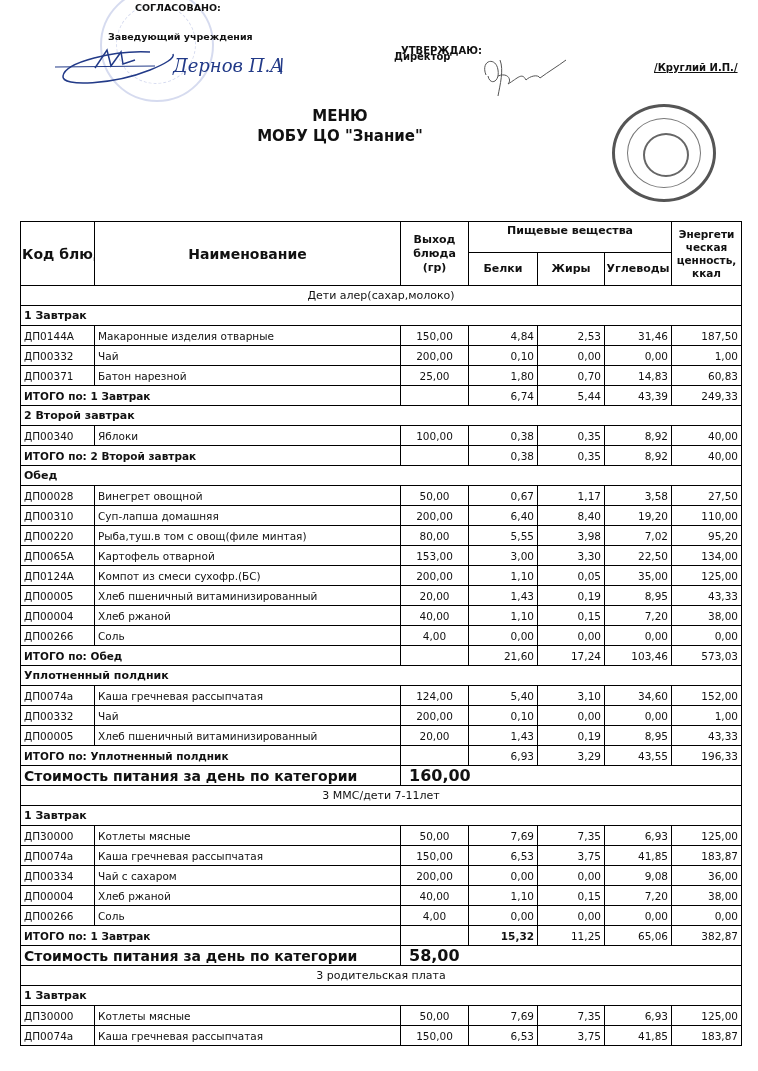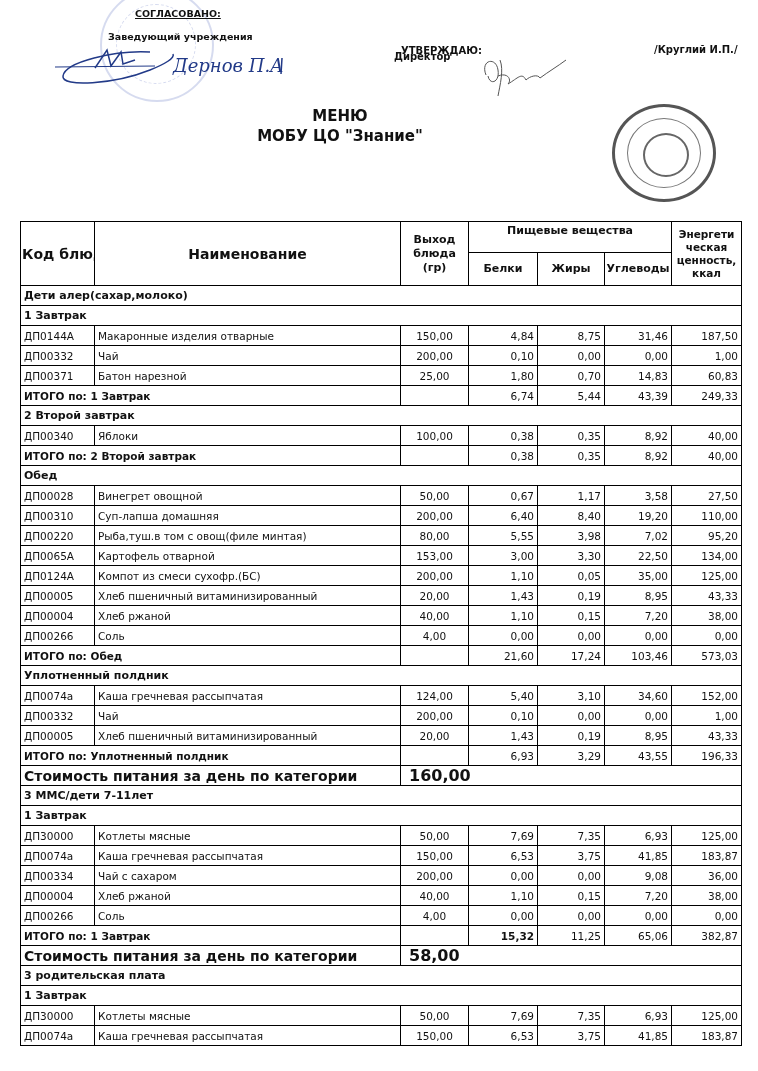--- a/index.html
+++ b/index.html
@@ -22,46 +22,46 @@
                  border-radius:50%; border:2px solid #666; }
 
   table.menu { position:absolute; left:20px; width:721px; border-collapse:collapse;
                font-family:"DejaVu Sans", sans-serif; font-size:10.5px; table-layout:fixed; }
   table.menu td, table.menu th { border:1px solid #000; padding:0 3px; height:19px; line-height:18px;
                white-space:nowrap; overflow:hidden; }
   table.menu th { font-weight:bold; text-align:center; line-height:14px; padding:0 1px; }
   .num { text-align:right; }
   .ctr { text-align:center; }
   .b { font-weight:bold; }
-  .group td { border:none; font-weight:bold; font-size:11px; }
+  .group td { border:none; text-align:center; font-weight:normal; font-size:11px; }
   .meal td { border:none; font-weight:bold; font-size:11px; padding-left:6px; }
   .cost td { font-weight:bold; font-size:14px; height:20px;margin-top:20px; }
   .cost td.val { font-size:16px; padding-left:8px; }
   .sig { position:absolute; }
 </style>
 </head>
 <body>
 
 <div class="stamp stamp-left"></div>
-<div class="abs hdr-small" style="left:135px;top:8px;font-size:9.5px;text-decoration:underline;">СОГЛАСОВАНО:</div>
+<div class="abs hdr-small" style="left:135px;top:2px;font-size:9.5px;">СОГЛАСОВАНО:</div>
 <div class="abs hdr-small" style="left:108px;top:31px;font-size:9.5px;">Заведующий учреждения</div>
 <svg class="sig" style="left:55px;top:40px;" width="240" height="50" viewBox="0 0 240 50">
   <path d="M95 12 C60 10 10 22 8 36 C6 48 60 44 95 30 C110 24 120 18 118 14" fill="none" stroke="#223a88" stroke-width="1.5"></path>
   <path d="M40 28 L52 10 L56 26 L66 12 L68 24 L80 20" fill="none" stroke="#223a88" stroke-width="1.5"></path>
   <path d="M0 27 L100 26" stroke="#223a88" stroke-width="1"></path>
   <text x="118" y="32" font-family="DejaVu Serif, serif" font-style="italic" font-size="18" fill="#223a88">Дернов П.А</text>
   <path d="M227 18 L226 34" stroke="#223a88" stroke-width="1.5"></path>
 </svg>
 
 <div class="abs hdr-small" style="left:401px;top:29px;margin-top:16px;">УТВЕРЖДАЮ:</div>
 <div class="abs hdr-small" style="left:394px;top:51px;">Директор</div>
 <svg class="sig" style="left:478px;top:50px;" width="90" height="50" viewBox="0 0 90 50">
   <path d="M8 25 C2 10 18 6 20 20 C22 32 12 36 10 26 M22 10 C26 20 22 35 20 46 M20 26 C30 22 34 30 30 34 C40 28 44 22 48 30 C52 26 60 24 62 28 C70 22 80 16 88 10" fill="none" stroke="#555" stroke-width="1"></path>
 </svg>
-<div class="abs hdr-small" style="left:654px;top:44px;">/Круглий И.П./</div>
+<div class="abs hdr-small" style="left:654px;top:62px;text-decoration:underline;">/Круглий И.П./</div>
 
 <div class="title">
   <div>МЕНЮ</div>
   <div>МОБУ ЦО "Знание"</div>
 </div>
 
 <div class="stamp stamp-right">
   <div class="ring2"></div>
   <div class="core"></div>
 </div>
@@ -95,21 +95,21 @@
         <td colspan="7">Дети алер(сахар,молоко)</td>
       </tr>
       <tr class="meal">
         <td colspan="7">1 Завтрак</td>
       </tr>
       <tr>
         <td class="">ДП0144А</td>
         <td class="">Макаронные изделия отварные</td>
         <td class="ctr">150,00</td>
         <td class="num">4,84</td>
-        <td class="num">8,75</td>
+        <td class="num">2,53</td>
         <td class="num">31,46</td>
         <td class="num">187,50</td>
       </tr>
       <tr>
         <td class="">ДП00332</td>
         <td class="">Чай</td>
         <td class="ctr">200,00</td>
         <td class="num">0,10</td>
         <td class="num">0,00</td>
         <td class="num">0,00</td>

